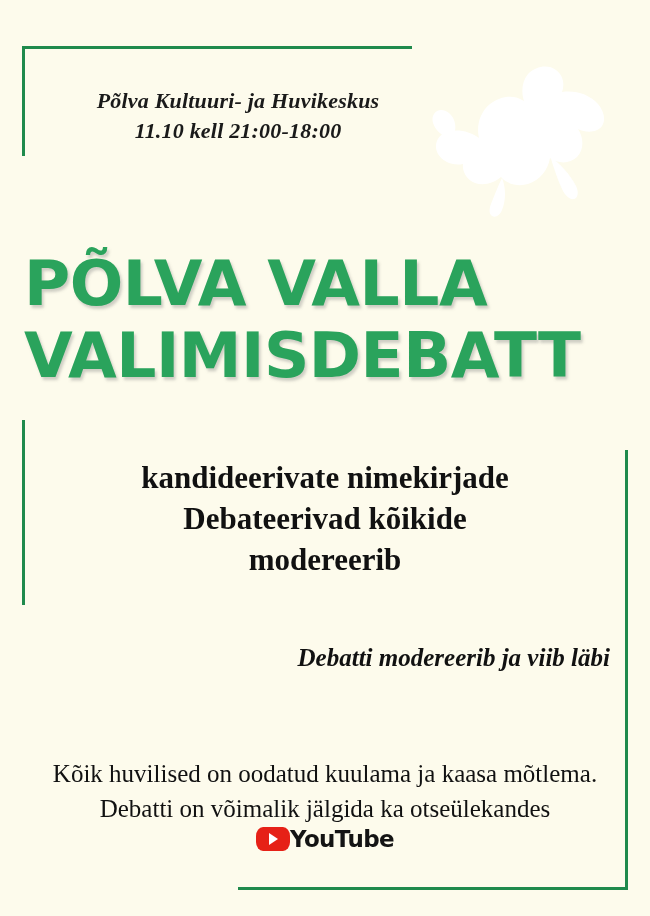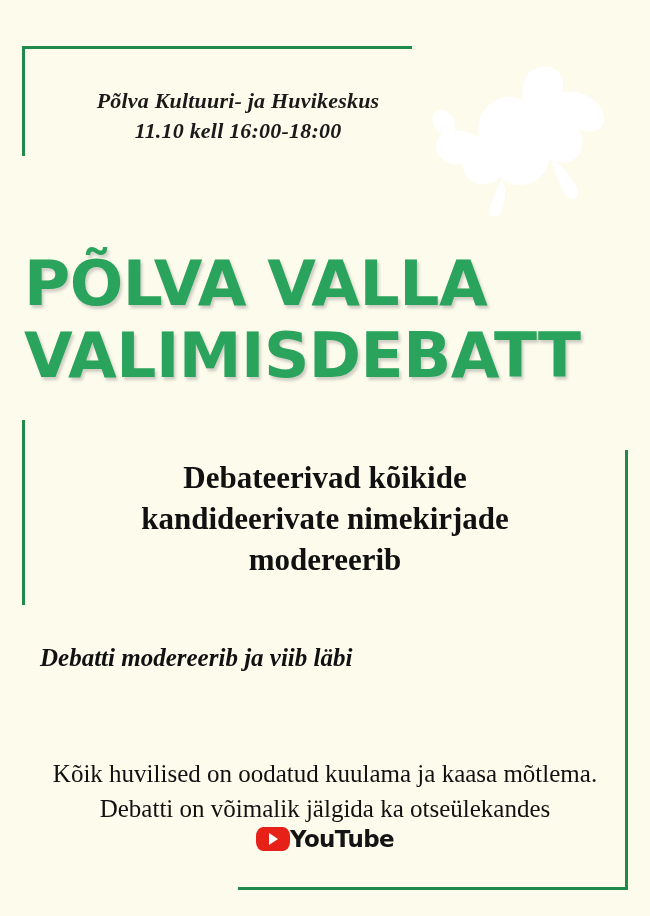--- a/index.html
+++ b/index.html
@@ -122,21 +122,21 @@
     line-height: 1.32;
     color: #111111;
   }
 
   
   .moderator {
     position: absolute;
     left: 40px;
     top: 640px;
     width: 570px;
-    text-align: left;
+    text-align: right;
     font-family: "Liberation Serif", serif;
     font-style: italic;
     font-weight: bold;
     font-size: 25px;
     line-height: 1.4;
     color: #111111;
   }
 
   
   .footnote {
@@ -204,31 +204,31 @@
     <g fill="#ffffff">
       <path d="M96 14 C104 6 116 4 124 10 C131 15 133 24 130 32 C143 30 157 34 166 44 C172 51 174 60 170 66 C165 73 154 73 146 69 C152 78 152 90 145 97 C138 104 126 104 118 98 C116 110 108 120 96 124 C86 127 75 124 69 117 C62 123 52 126 43 123 C35 120 30 112 31 104 C21 106 11 102 6 94 C2 87 4 78 11 74 C21 68 36 70 47 78 C44 66 48 52 58 44 C68 36 82 34 92 41 C89 32 90 21 96 14 Z"></path>
       <path d="M70 118 C74 128 74 140 70 150 C68 155 64 158 60 156 C57 154 57 149 59 144 C63 134 66 126 70 118 Z"></path>
       <path d="M118 96 C128 104 138 114 144 126 C147 132 146 138 142 139 C138 140 134 136 131 131 C126 121 122 108 118 96 Z"></path>
       <path d="M12 76 C2 70 -2 60 2 54 C5 49 12 49 17 53 C23 58 25 67 22 74 Z"></path>
     </g>
   </svg>
 
   <div class="header">
     <div class="header-line">Põlva Kultuuri- ja Huvikeskus</div>
-    <div class="header-line">11.10 kell 16:00-18:00</div>
+    <div class="header-line">11.10 kell 21:00-18:00</div>
   </div>
 
   <div class="title">
     <div>PÕLVA VALLA</div>
     <div>VALIMISDEBATT</div>
   </div>
 
   <div class="subtitle">
+    <div>kandideerivate nimekirjade</div>
     <div>Debateerivad kõikide</div>
-    <div>kandideerivate nimekirjade</div>
     <div>modereerib</div>
   </div>
 
   <div class="moderator">
     <div>Debatti modereerib ja viib läbi</div>
   </div>
 
   <div class="footnote">
     <div>Kõik huvilised on oodatud kuulama ja kaasa mõtlema.</div>
     <div>Debatti on võimalik jälgida ka otseülekandes</div>

